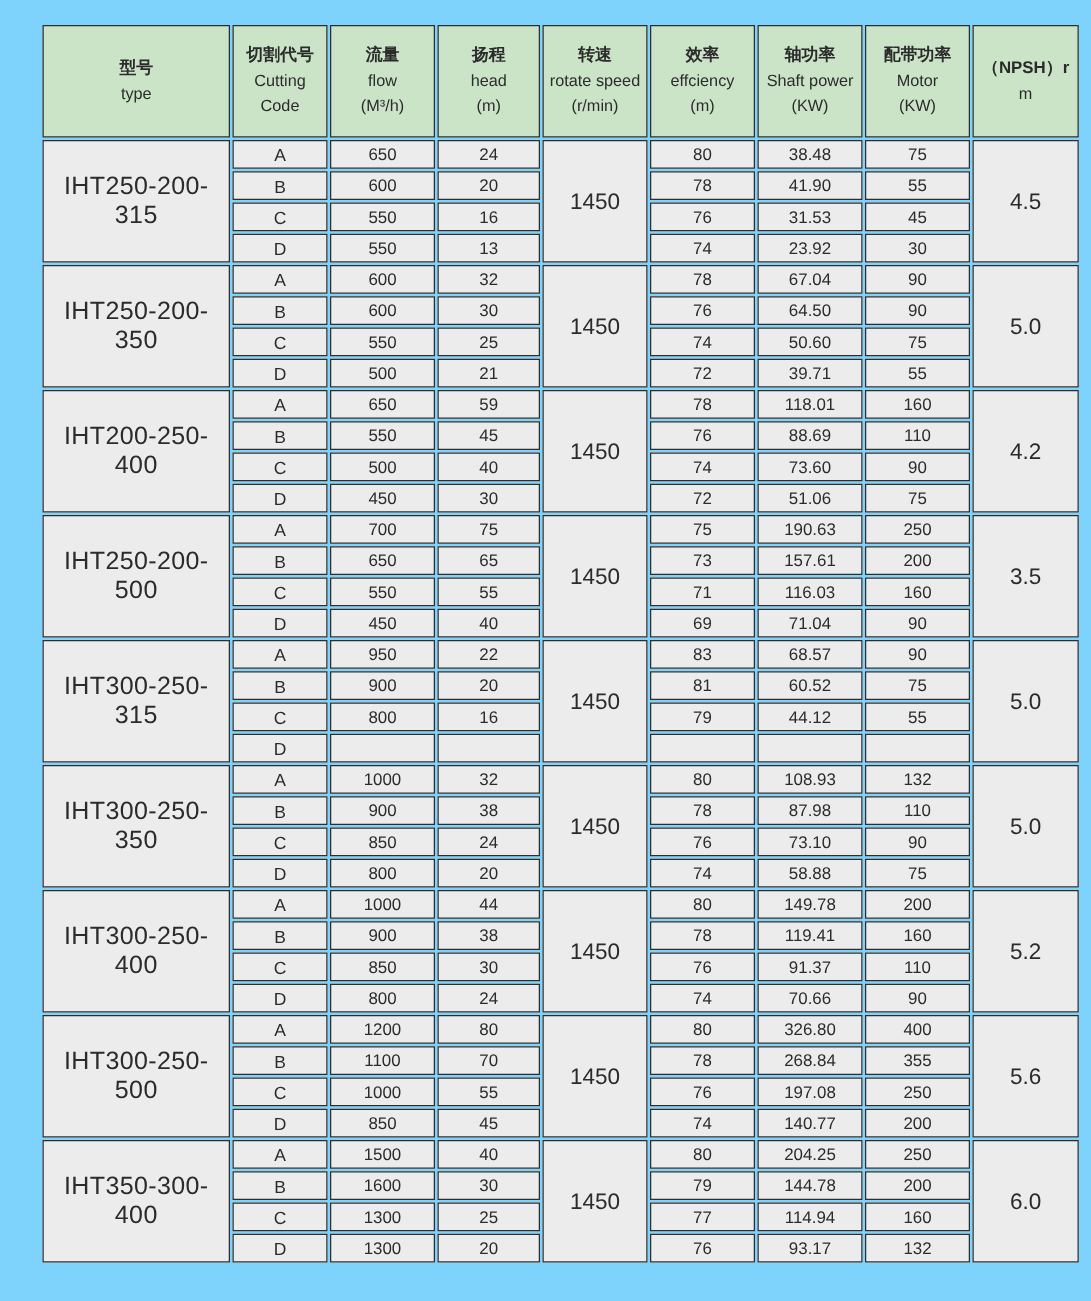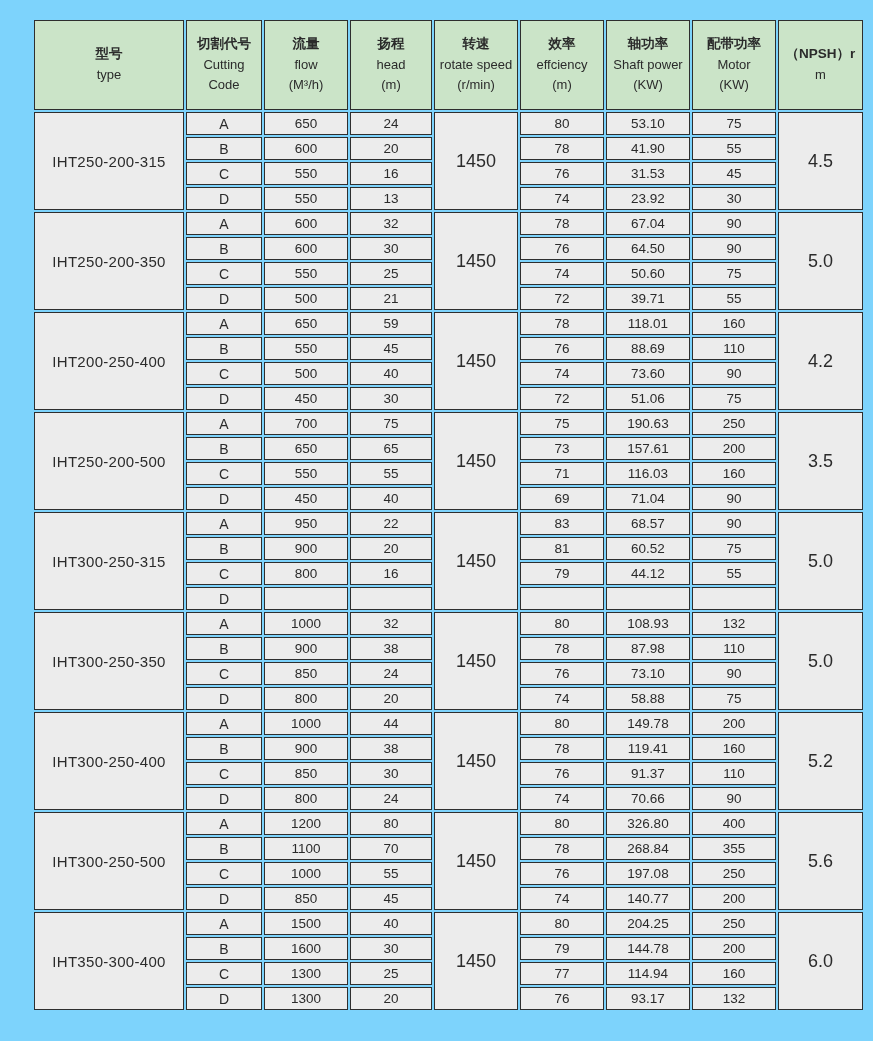--- a/index.html
+++ b/index.html
@@ -33,21 +33,21 @@
     padding:2px 1px;
     line-height:1.55;
   }
   th .zh{font-weight:bold;font-size:13.5px;}
   td{
     background:#ececec;
     font-size:13.5px;
     height:21px;
     padding:0 2px;
   }
-  td.model-cell{font-size:15px;letter-spacing:.3px;}
+  td.model-cell{font-size:20px;letter-spacing:.3px;}
   td.code-cell{font-size:14px;}
   td.speed-cell,td.npsh-cell{font-size:18px;}
 </style>
 </head>
 <body>
 
 <div class="page">
 <table class="spec">
 <colgroup>
 <col style="width:150px">
@@ -111,21 +111,21 @@
 </thead>
 
 <tbody>
 <tr>
   <td class="model-cell" rowspan="4">IHT250-200-315</td>
   <td class="code-cell">A</td>
   <td>650</td>
   <td>24</td>
   <td class="speed-cell" rowspan="4">1450</td>
   <td>80</td>
-  <td>53.10</td>
+  <td>38.48</td>
   <td>75</td>
   <td class="npsh-cell" rowspan="4">4.5</td>
 </tr>
 <tr>
   <td class="code-cell">B</td>
   <td>600</td>
   <td>20</td>
   <td>78</td>
   <td>41.90</td>
   <td>55</td>

